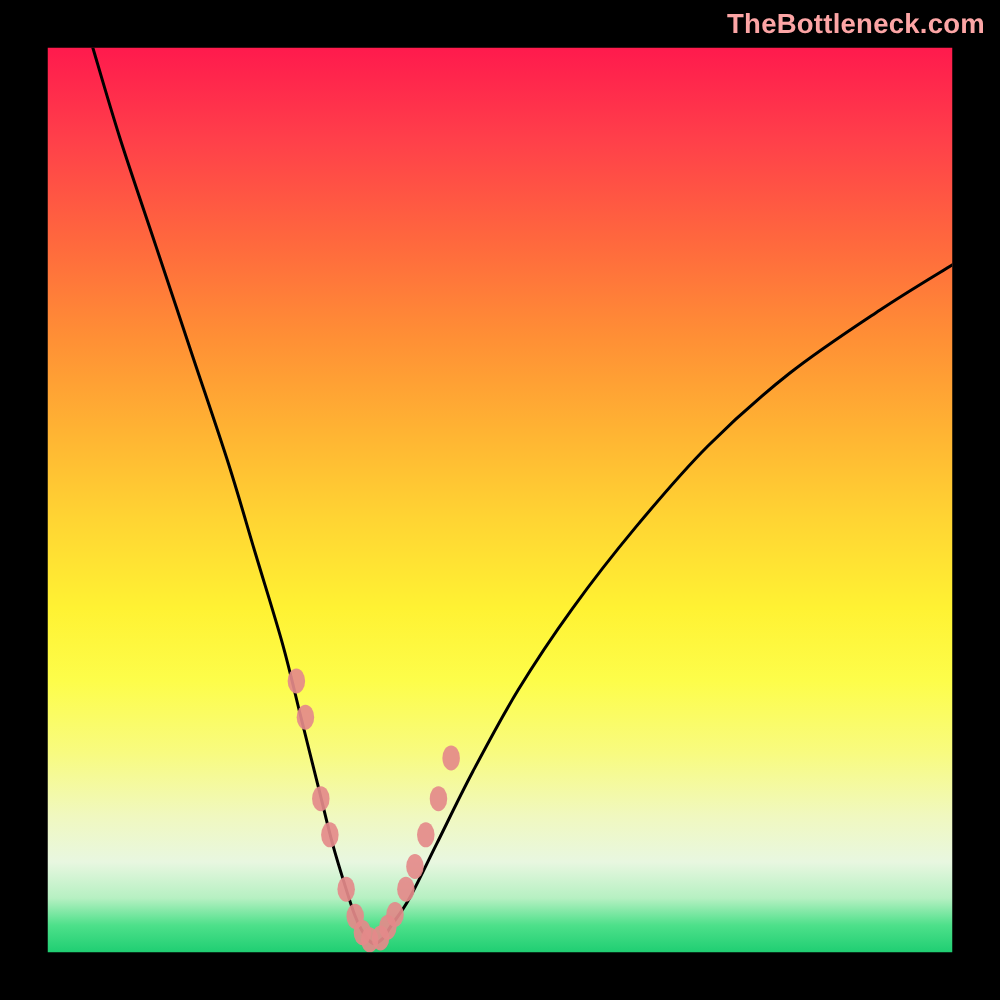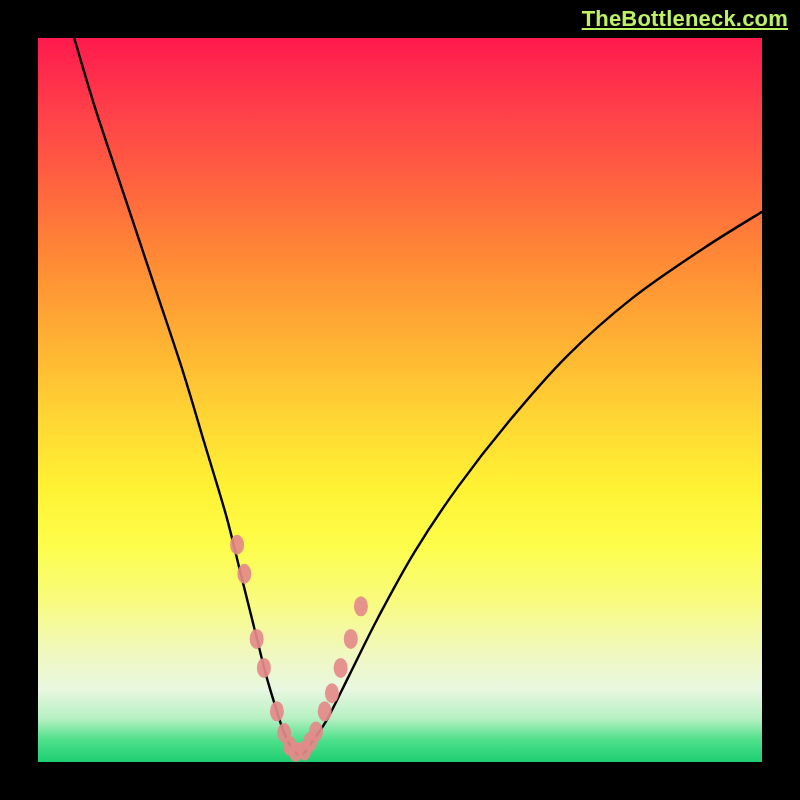--- a/index.html
+++ b/index.html
@@ -45,26 +45,25 @@
       #e8f7e0 90%,
       #b6f0c2 94%,
       #4de08a 97%,
       #1fce72 100%
     );
   }
   .watermark {
     position: absolute;
     top: 6px;
     right: 12px;
-    color: #bef264;
+    color: #fca5a5;
     font-size: 22px;
     font-weight: 600;
     letter-spacing: 0.2px;
     z-index: 10;
-    text-decoration: underline;
   }
   svg {
     position: absolute;
     inset: 0;
   }
 </style>
 </head>
 <body>
 
 <div class="frame">

